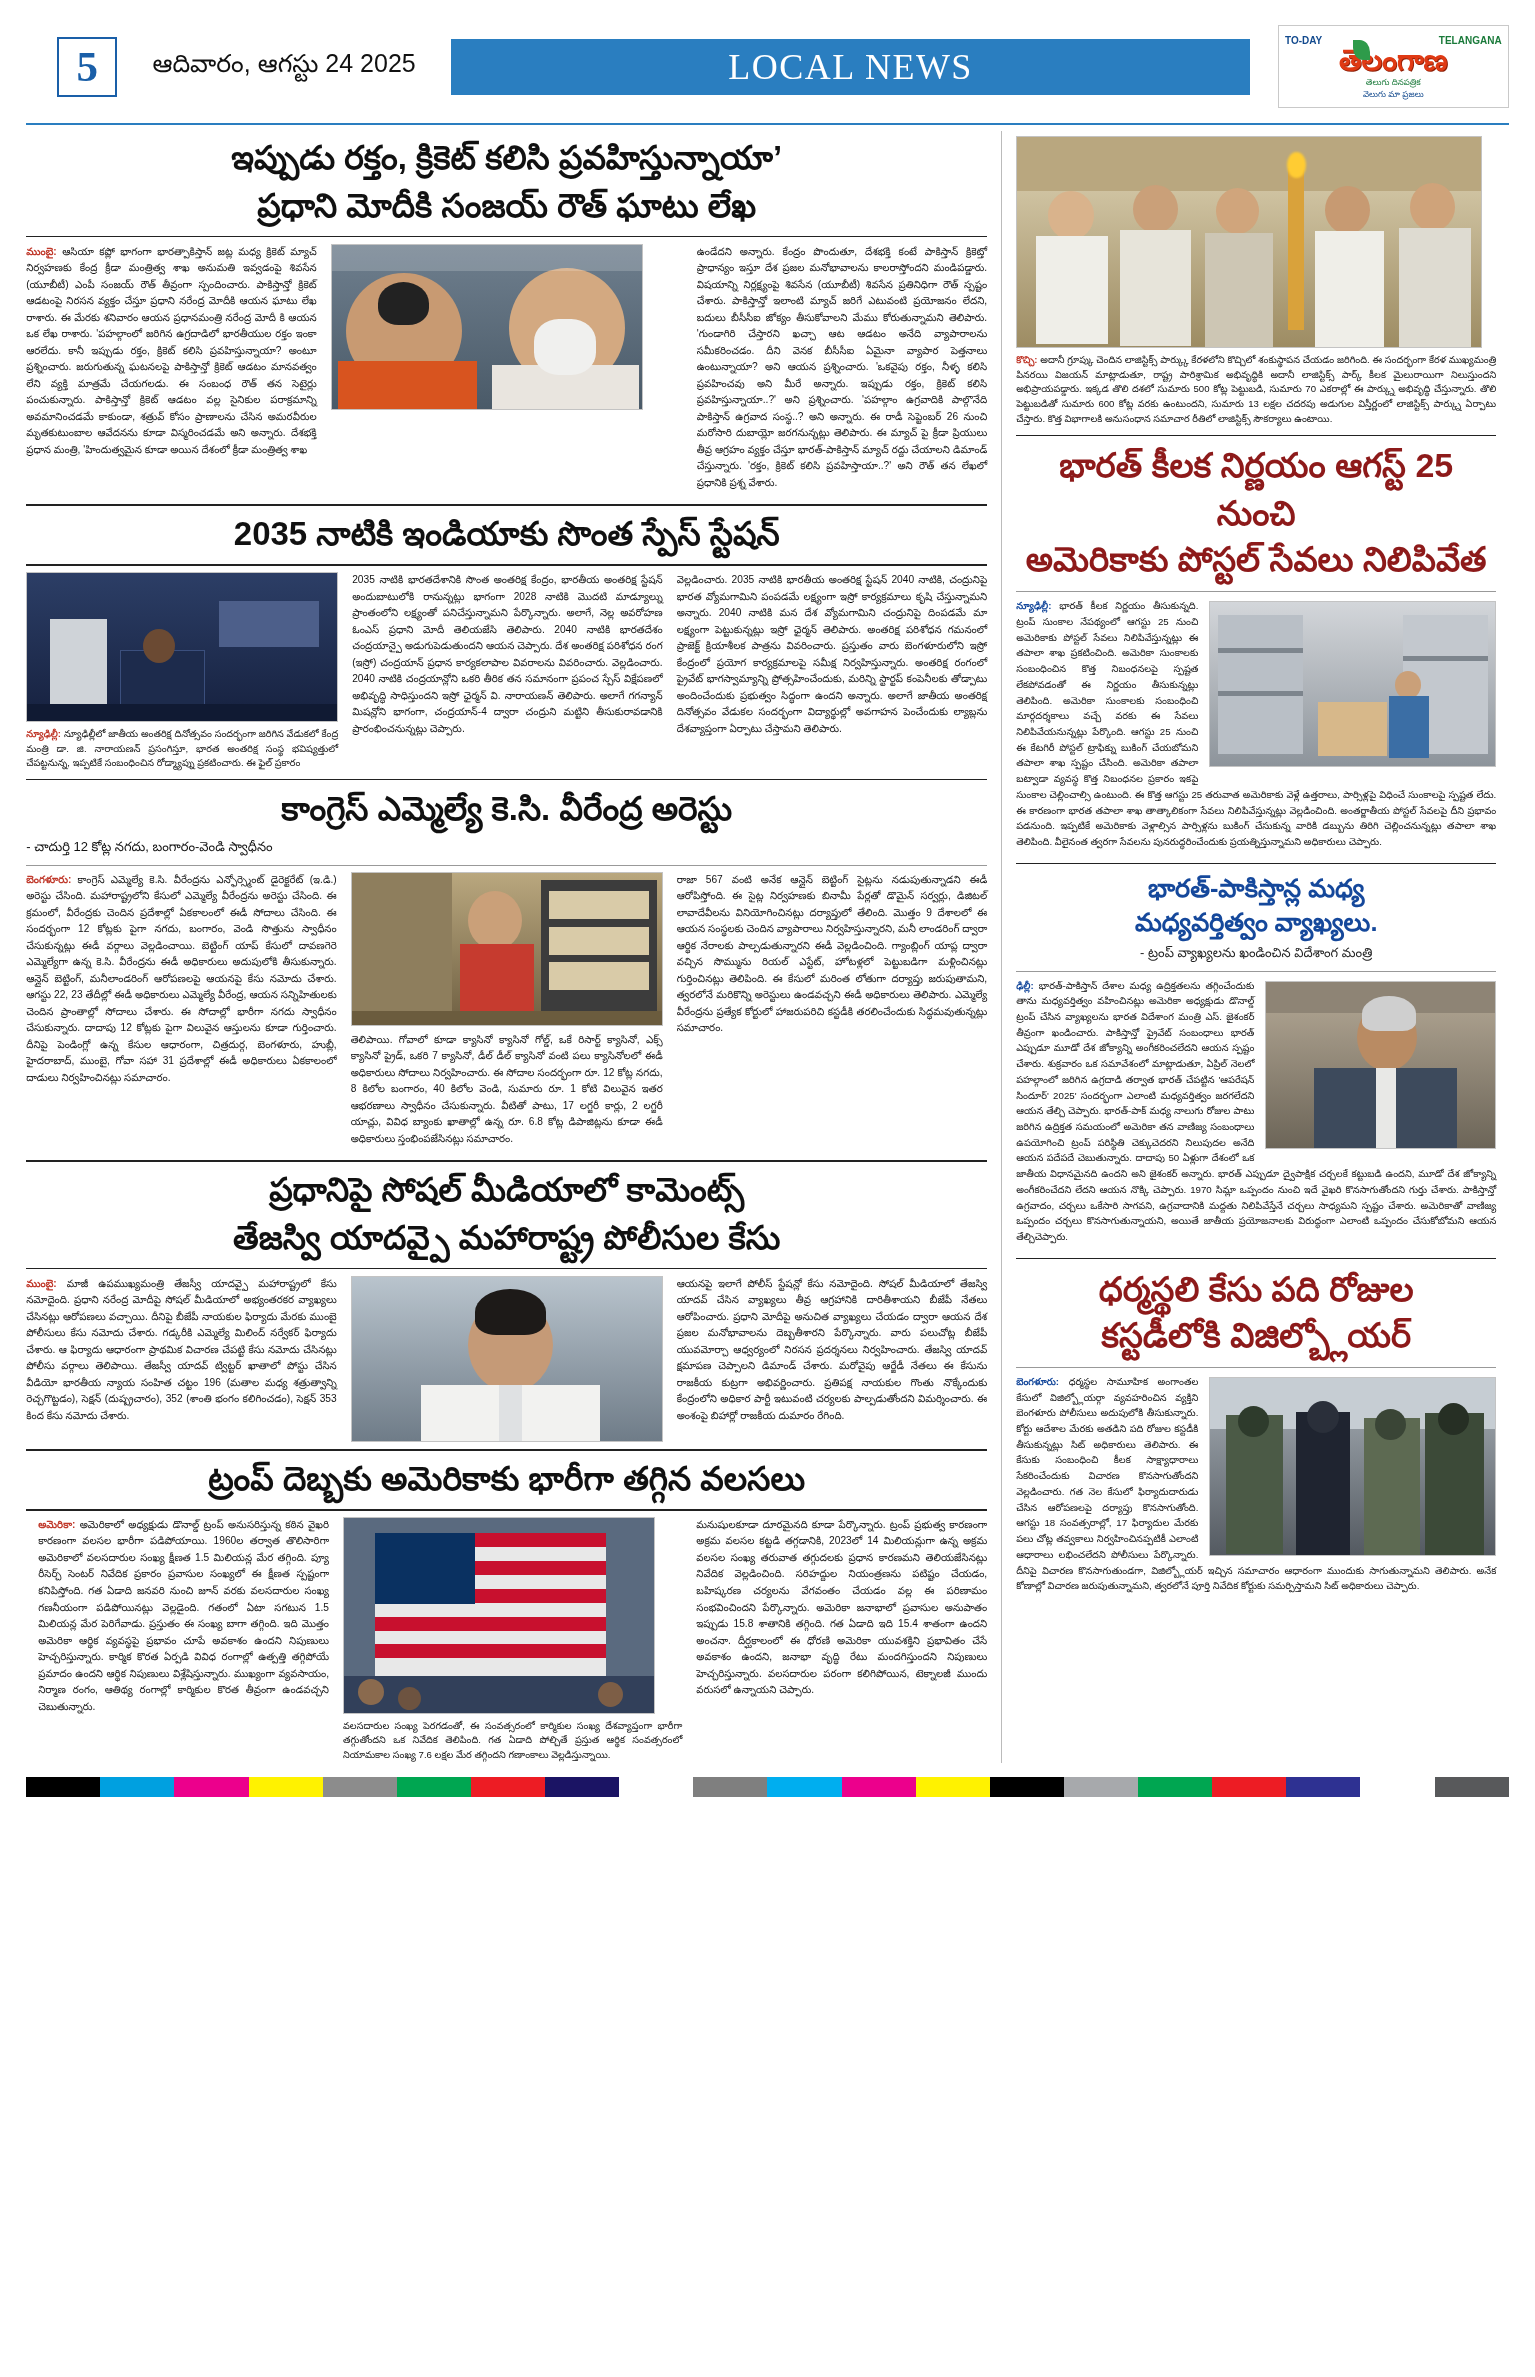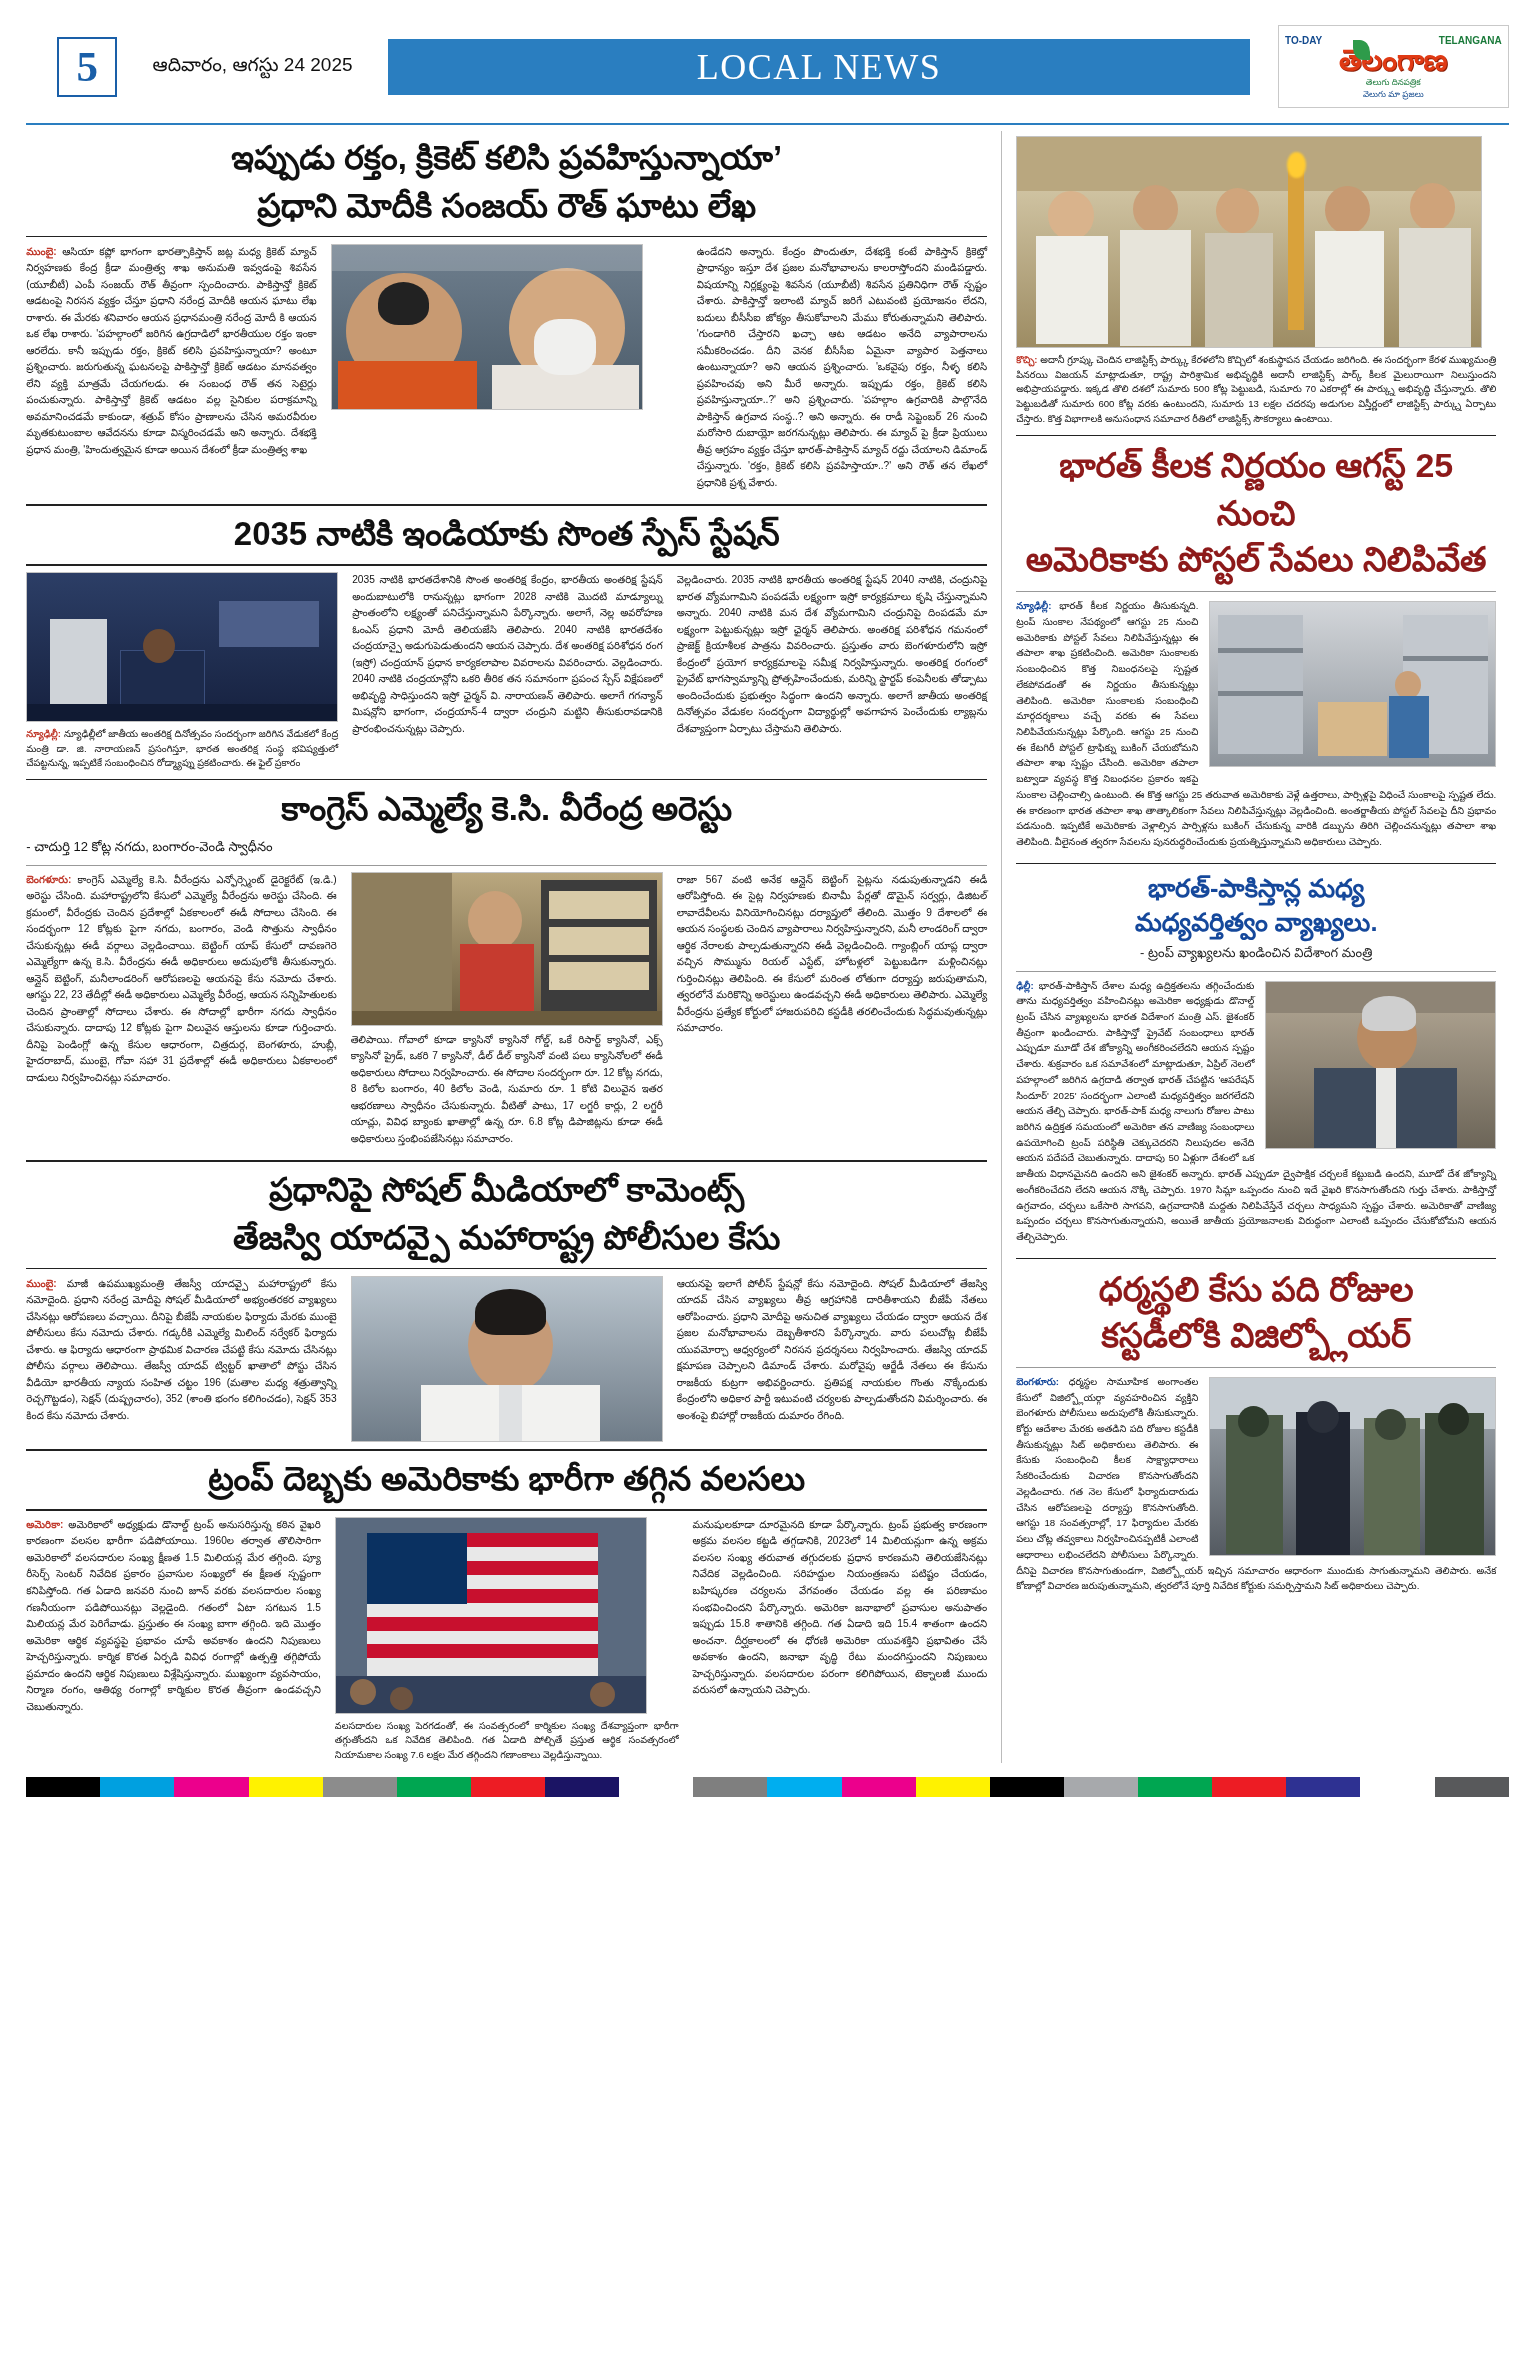--- a/index.html
+++ b/index.html
@@ -30,21 +30,21 @@
     width: 60px; height: 60px;
     border: 2.3px solid #1a5fa8;
     color: #1a5fa8;
     font-size: 43px;
     font-weight: bold;
     display: flex; align-items: center; justify-content: center;
     font-family: "Liberation Serif", serif;
     margin-left: 31px;
   }
   .mast-date {
-    font-size: 19px;
+    font-size: 25px;
     color: #111;
     margin-left: 23px;
     white-space: nowrap;
     font-family: "Liberation Sans", sans-serif;
   }
   .mast-banner {
     flex: 1;
     margin-left: 23px;
     margin-right: 15.4px;
     background: #2a7ec0;
@@ -320,21 +320,21 @@
             <p class="ptext">ఆయనపై ఇలాగే పోలీస్ స్టేషన్లో కేసు నమోదైంది. సోషల్ మీడియాలో తేజస్వి యాదవ్ చేసిన వ్యాఖ్యలు తీవ్ర ఆగ్రహానికి దారితీశాయని బీజేపీ నేతలు ఆరోపించారు. ప్రధాని మోదీపై అనుచిత వ్యాఖ్యలు చేయడం ద్వారా ఆయన దేశ ప్రజల మనోభావాలను దెబ్బతీశారని పేర్కొన్నారు. వారు పలుచోట్ల బీజేపీ యువమోర్చా ఆధ్వర్యంలో నిరసన ప్రదర్శనలు నిర్వహించారు. తేజస్వి యాదవ్ క్షమాపణ చెప్పాలని డిమాండ్ చేశారు. మరోవైపు ఆర్జేడీ నేతలు ఈ కేసును రాజకీయ కుట్రగా అభివర్ణించారు. ప్రతిపక్ష నాయకుల గొంతు నొక్కేందుకు కేంద్రంలోని అధికార పార్టీ ఇటువంటి చర్యలకు పాల్పడుతోందని విమర్శించారు. ఈ అంశంపై బిహార్లో రాజకీయ దుమారం రేగింది.</p>
           </div>
         </div>
       </div>
 
       <div class="sep-line"></div>
 
       <div>
         <h1 class="hl">ట్రంప్ దెబ్బకు అమెరికాకు భారీగా తగ్గిన వలసలు</h1>
         <div class="sep-line"></div>
-        <div style="display:flex; gap:14px;">
+        <div style="display:flex; gap:14px;margin-left:12px;">
           <div style="width:312px;">
             <p class="ptext">
               <span class="dateline">అమెరికా:</span>
               <span>అమెరికాలో అధ్యక్షుడు డొనాల్డ్ ట్రంప్ అనుసరిస్తున్న కఠిన వైఖరి కారణంగా వలసల భారీగా పడిపోయాయి. 1960ల తర్వాత తొలిసారిగా అమెరికాలో వలసదారుల సంఖ్య క్షీణత 1.5 మిలియన్ల మేర తగ్గింది. ప్యూ రీసెర్చ్ సెంటర్ నివేదిక ప్రకారం ప్రవాసుల సంఖ్యలో ఈ క్షీణత స్పష్టంగా కనిపిస్తోంది. గత ఏడాది జనవరి నుంచి జూన్ వరకు వలసదారుల సంఖ్య గణనీయంగా పడిపోయినట్లు వెల్లడైంది. గతంలో ఏటా సగటున 1.5 మిలియన్ల మేర పెరిగేవాడు. ప్రస్తుతం ఈ సంఖ్య బాగా తగ్గింది. ఇది మొత్తం అమెరికా ఆర్థిక వ్యవస్థపై ప్రభావం చూపే అవకాశం ఉందని నిపుణులు హెచ్చరిస్తున్నారు. కార్మిక కొరత ఏర్పడి వివిధ రంగాల్లో ఉత్పత్తి తగ్గిపోయే ప్రమాదం ఉందని ఆర్థిక నిపుణులు విశ్లేషిస్తున్నారు. ముఖ్యంగా వ్యవసాయం, నిర్మాణ రంగం, ఆతిథ్య రంగాల్లో కార్మికుల కొరత తీవ్రంగా ఉండవచ్చని చెబుతున్నారు.</span>
             </p>
           </div>
           <div style="width:364px;">
             <div class="photo p-flag" style="width:312px;height:197px;">
               <div class="bar" style="left:0;top:0;width:100%;height:100%;background:#5a6a7f;"></div>
               <div class="bar" style="left:31px;top:15.4px;width:231px;height:147px;background:#e8e8e8;"></div>

